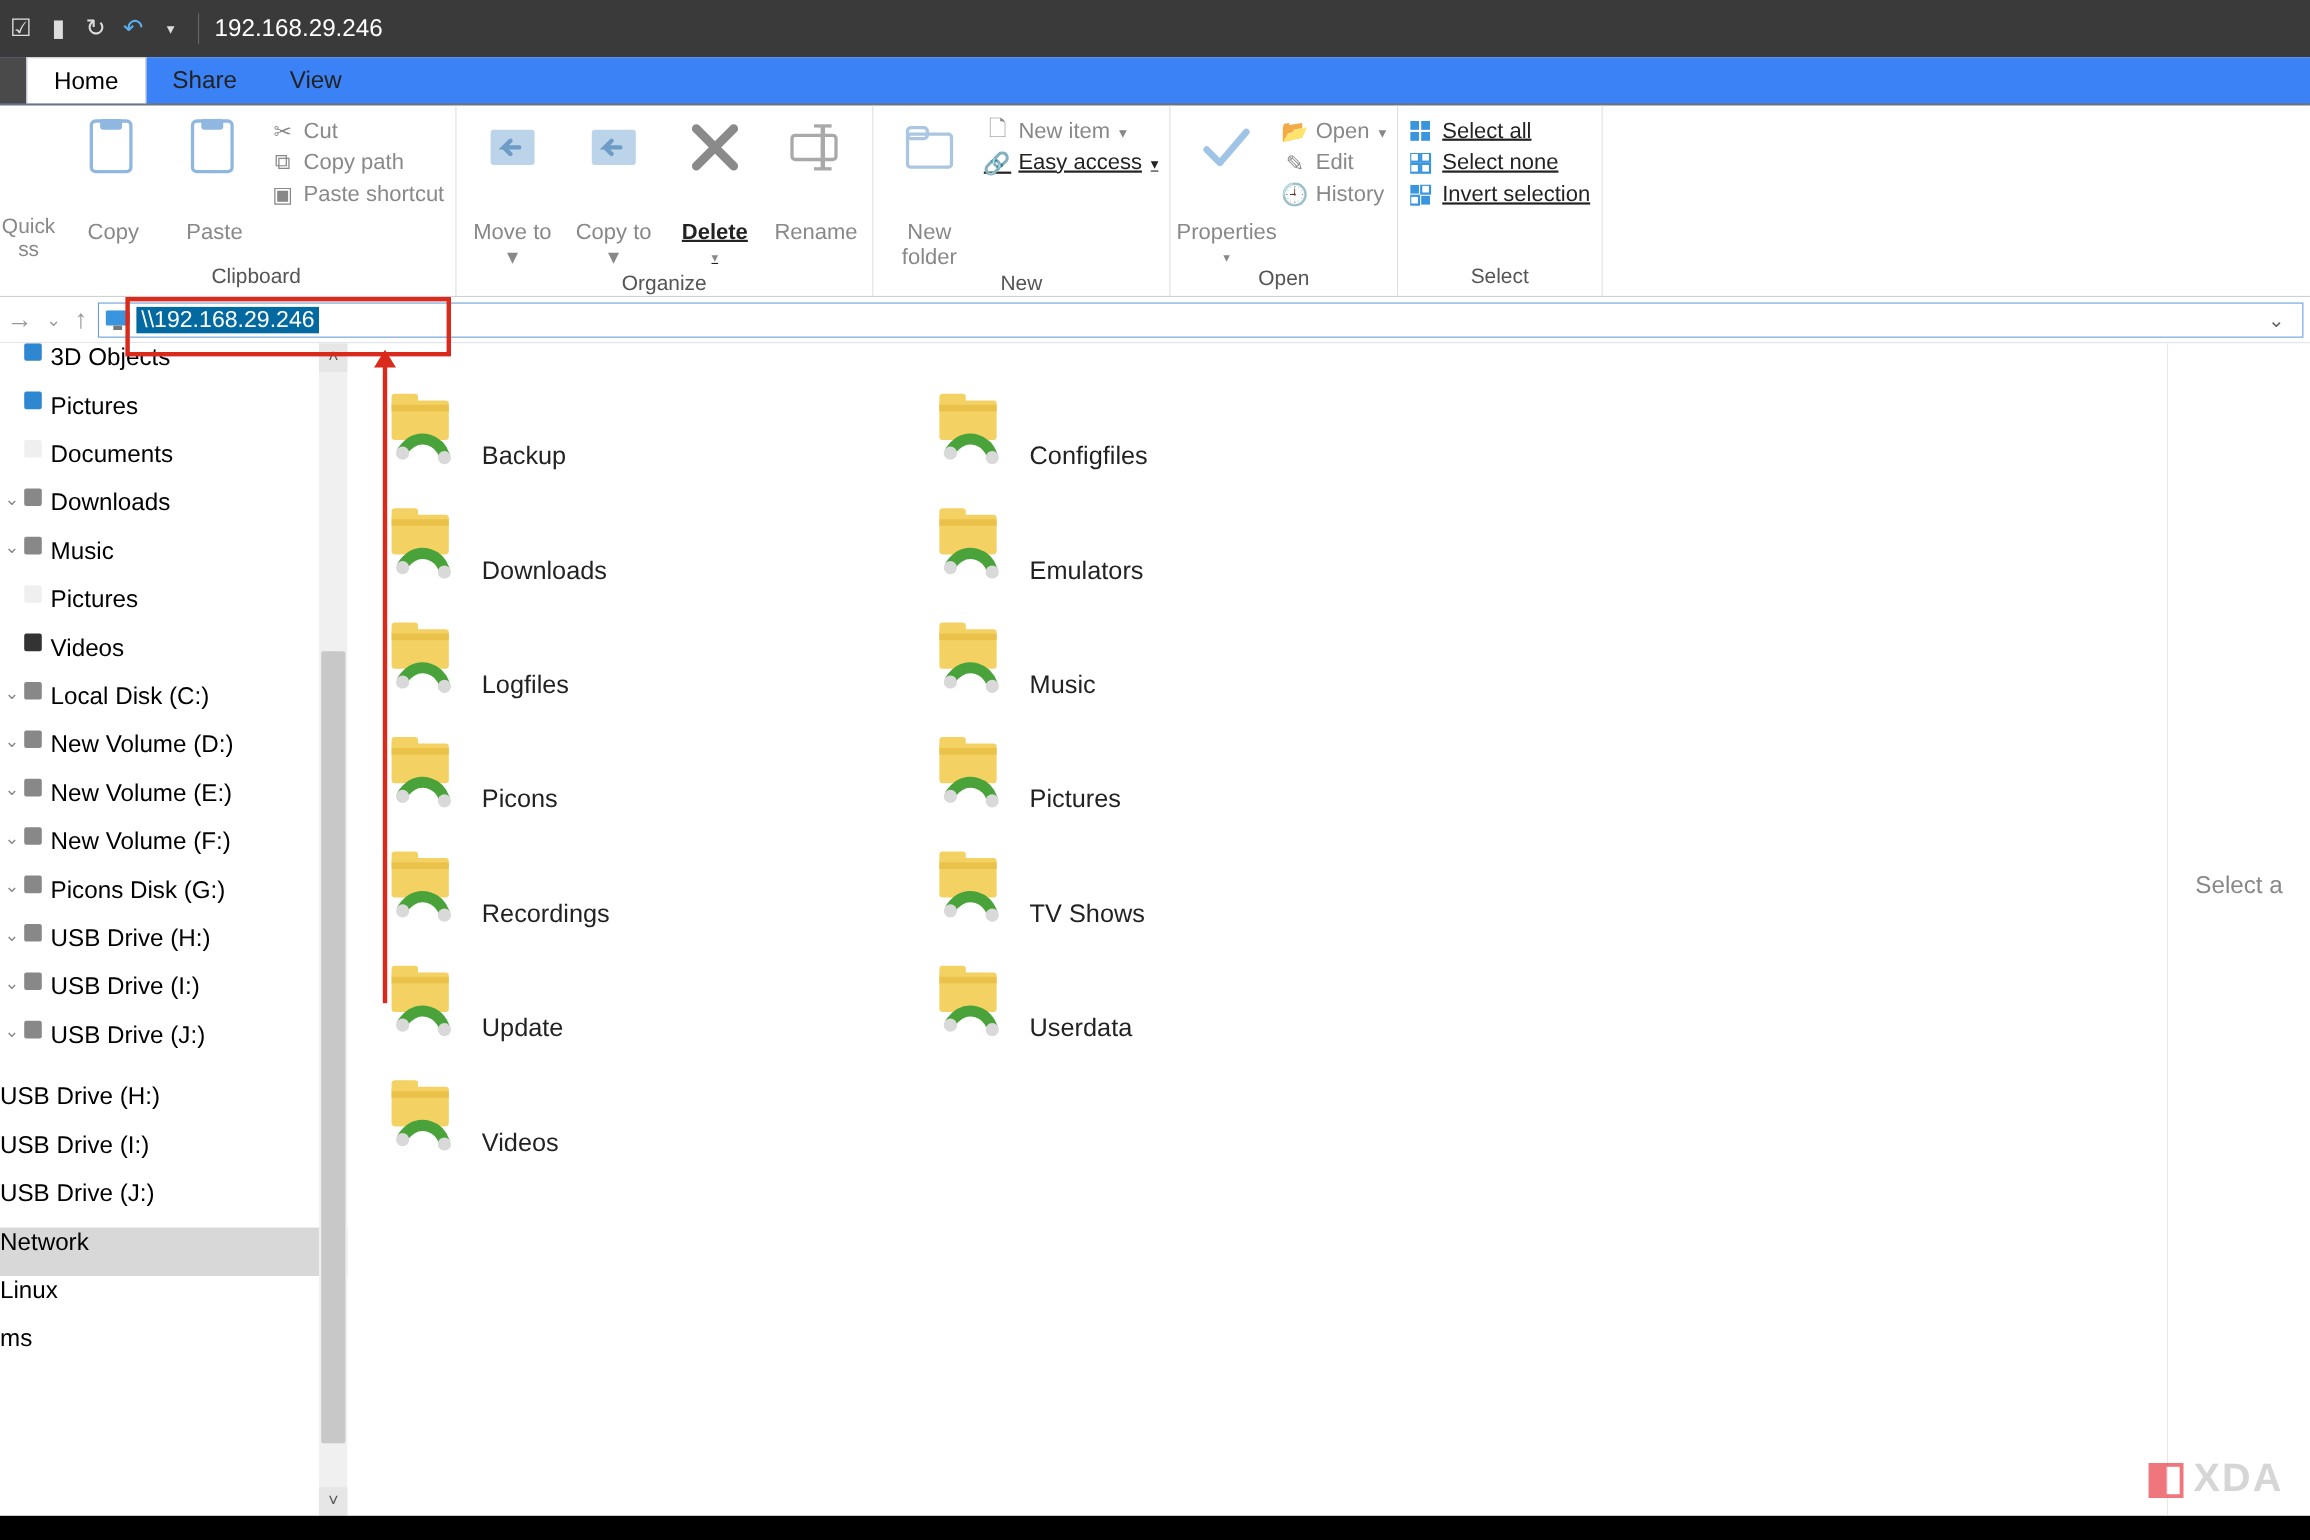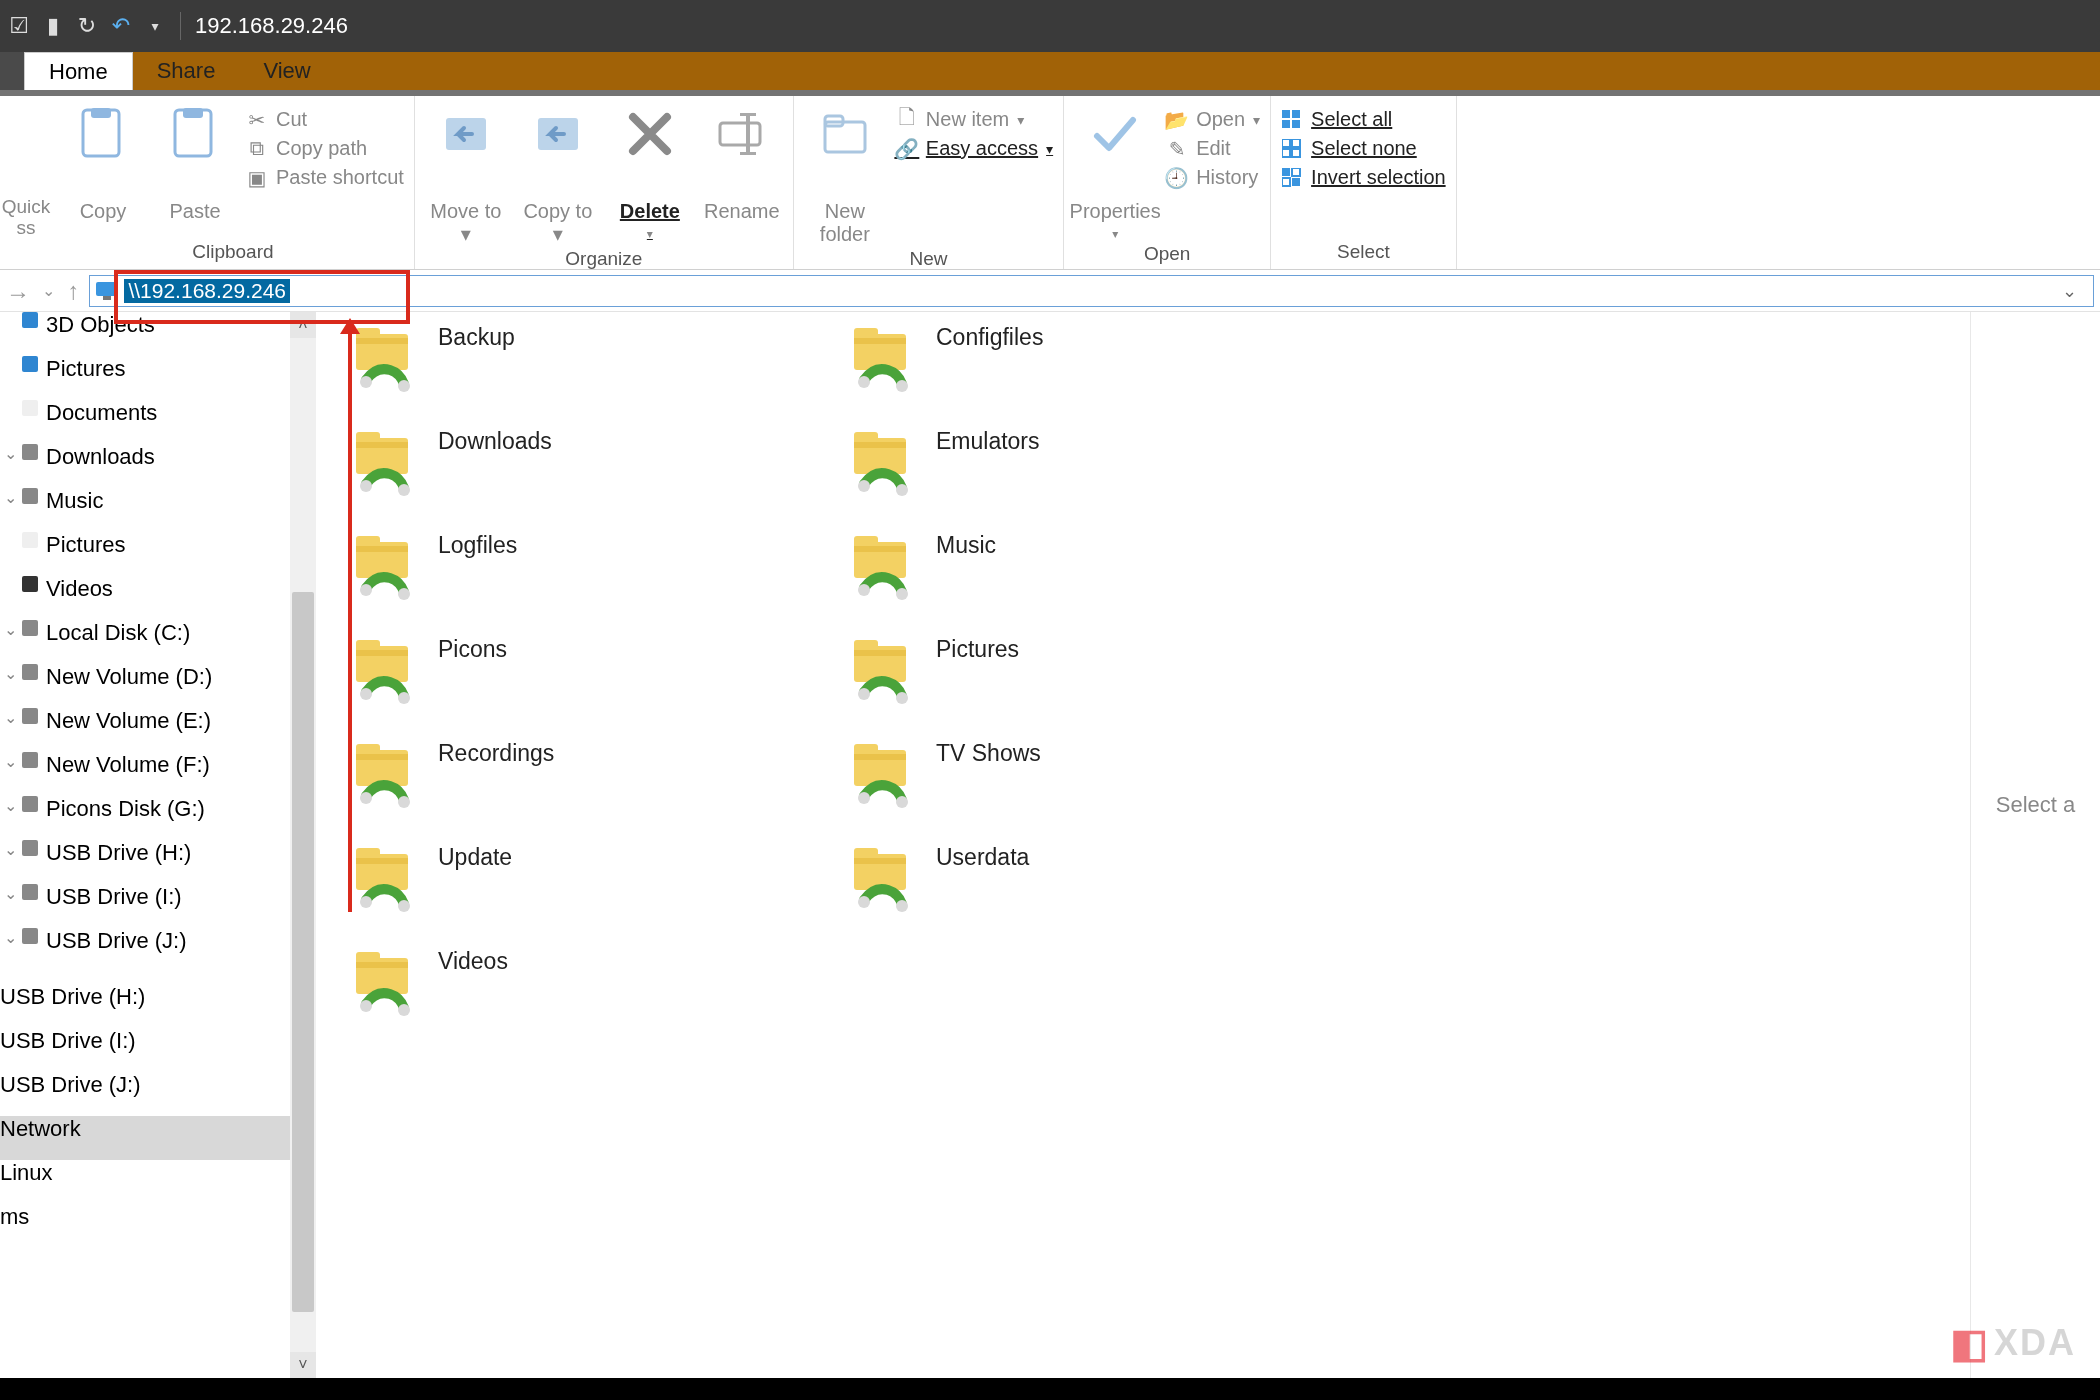--- a/index.html
+++ b/index.html
@@ -7,21 +7,21 @@
 body { transform-origin: top left; }
 
 
 .titlebar { height: 52px; background: #3a3a3a; display: flex; align-items: center; color: #fff; font-size: 20px; padding: 0 8px; }
 .titlebar .tb-icons { display: flex; gap: 12px; align-items: center; }
 .titlebar .tb-icons span { width: 22px; height: 22px; display: inline-flex; align-items: center; justify-content: center; font-size: 22px; color:#ddd; }
 .titlebar .divider { width: 1px; height: 28px; background: #666; margin: 0 14px; }
 .titlebar .title { font-size: 22px; }
 
 
-.tabs-row { height: 44px; background: #a16207; display: flex; align-items: stretch; border-bottom: 6px solid #737373; }
+.tabs-row { height: 44px; background: #3b82f6; display: flex; align-items: stretch; border-bottom: 2px solid #737373; }
 .tabs-row .qat-stub { width: 24px; background: #4a4a4a; }
 .tab { padding: 0 24px; display: flex; align-items: center; font-size: 22px; color: #222; cursor: default; }
 .tab.active { background: #fff; border: 1px solid #ccc; border-bottom: none; color: #000; }
 
 
 .ribbon { height: 174px; background: #fff; display: flex; border-bottom: 1px solid #d0d0d0; }
 .rgroup { border-right: 1px solid #e0e0e0; display: flex; flex-direction: column; justify-content: space-between; padding: 6px 10px 2px 10px; }
 .rgroup .rgroup-body { display: flex; align-items: flex-start; gap: 10px; flex: 1; }
 .rgroup .rgroup-label { text-align: center; font-size: 19px; color: #555; padding: 2px 0 4px; }
 .bigbtn { display: flex; flex-direction: column; align-items: center; width: 82px; color: #888; font-size: 20px; gap: 4px; padding-top: 6px; }
@@ -52,21 +52,21 @@
 .navpane .scroll-thumb { position:absolute; right:2px; top:280px; width:22px; height:720px; background:#c8c8c8; border-radius:2px; }
 .nav-item { display:flex; align-items:flex-start; gap:8px; height:44px; font-size:22px; padding-left:4px; }
 .nav-item .exp { width:10px; color:#888; font-size:16px; }
 .nav-item .nicon { width:16px; height:16px; }
 .nav-item.selected { background:#d8d8d8; }
 .nav-item.root { padding-left:0; }
 
 
 .content { flex:1; position:relative; padding: 12px 0 0 34px; display:flex; }
 .folders-grid { display:grid; grid-template-columns: 480px 480px; grid-auto-rows: 104px; column-gap: 18px; }
-.fitem { display:flex; align-items:flex-start; gap:20px; }
+.fitem { display:flex; align-items:flex-end; gap:20px; }
 .fitem .ficon { width:68px; height:74px; position:relative; }
 .fitem .fname { font-size:23px; color:#222; }
 .red-arrow { position:absolute; left:348px; top:332px; width:4px; height:580px; background:#d92a1c; z-index:40; }
 .red-arrow::before { content:""; position:absolute; top:-14px; left:-8px; border-left:10px solid transparent; border-right:10px solid transparent; border-bottom:16px solid #d92a1c; }
 
 
 .preview { width:130px; border-left:1px solid #e8e8e8; display:flex; align-items:flex-start; justify-content:center; padding-top: 480px; font-size:22px; color:#888; }
 
 
 .bottom-strip { position:absolute; bottom:0; left:0; right:0; height:22px; background:#000; }

